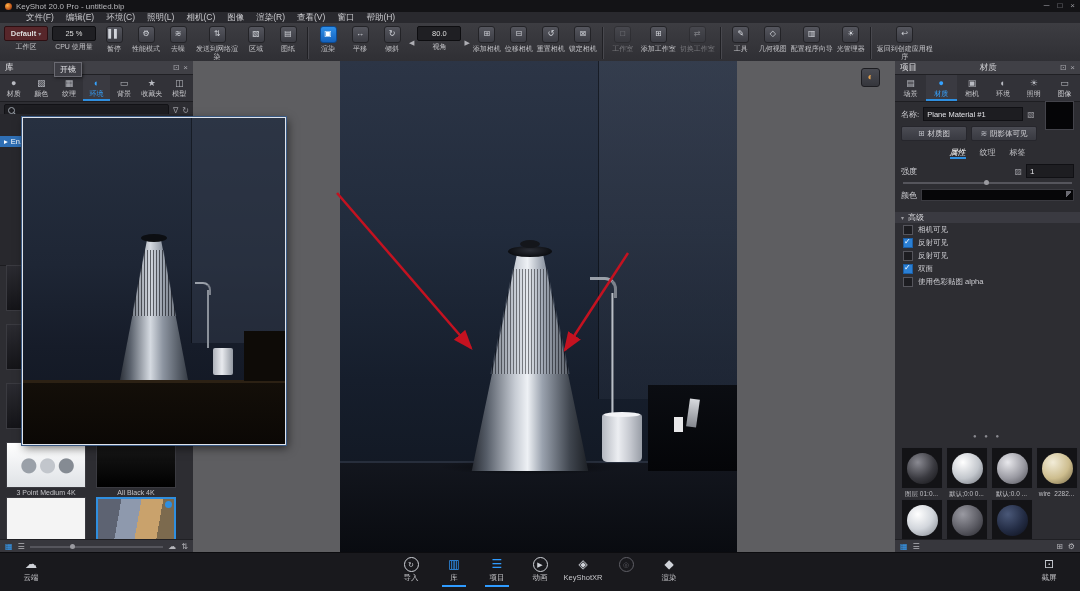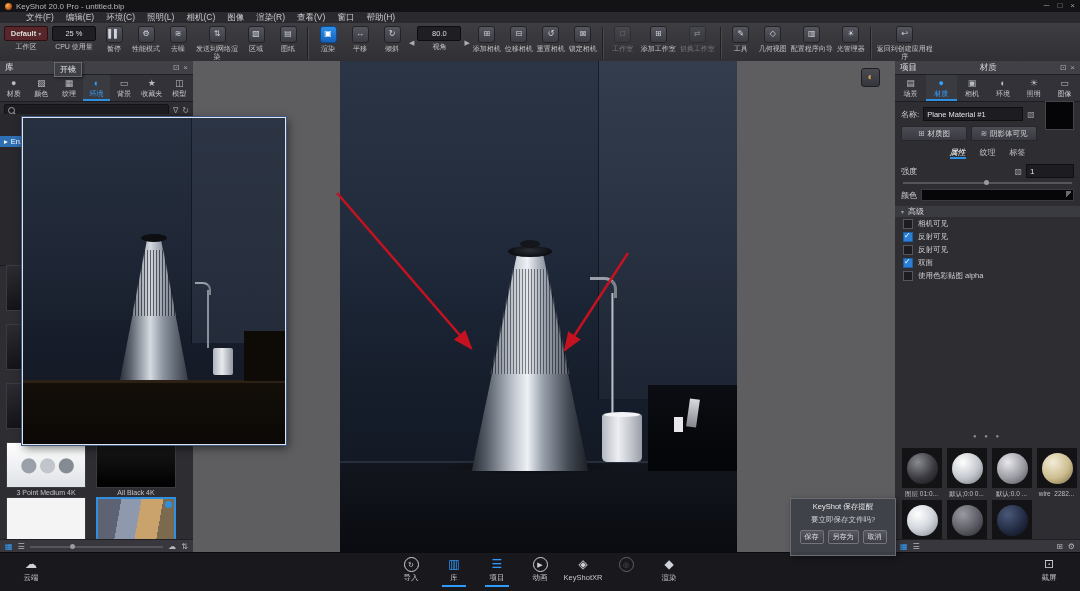--- a/index.html
+++ b/index.html
@@ -108,21 +108,21 @@
   .p-btn{width:64px;height:13px;background:linear-gradient(#4b4c54,#393a41);border:1px solid #26262c;border-radius:2px;display:flex;align-items:center;justify-content:center;gap:3px;font-size:7.5px;color:#d6d6da;}
   .p-btn .ic{font-size:8px;color:#b9bbc2;}
   .p-select{margin-left:auto;width:104px;height:12px;background:#1d1d21;border:1px solid #101014;color:#e2e2e6;font-size:8px;display:flex;align-items:center;justify-content:flex-end;padding:0 4px;gap:3px;}
   .preview-sq{position:absolute;right:6px;top:40px;width:27px;height:27px;background:#050507;border:1px solid #43434a;}
   .proptabs{display:flex;justify-content:center;gap:14px;margin-top:6px;height:12px;font-size:8px;color:#c2c2c6;}
   .proptab.active{color:#fff;box-shadow:inset 0 -2px 0 #2f8fe0;font-style:italic;}
   .p-slider{margin:4px 8px 0;height:2px;background:#55555c;position:relative;}
   .p-slider .knob{left:48%;}
   .p-swatch{flex:1;height:10px;background:#060608;border:1px solid #3a3a40;position:relative;}
   .p-swatch .corner{position:absolute;right:1px;top:1px;width:6px;height:6px;background:linear-gradient(135deg,#6a6a72 50%,transparent 50%);}
-  .adv-head{margin-top:5px;height:11px;background:#3a3a41;display:flex;align-items:center;gap:4px;padding:0 6px;font-size:8px;color:#dadade;}
+  .adv-head{margin-top:11px;height:11px;background:#3a3a41;display:flex;align-items:center;gap:4px;padding:0 6px;font-size:8px;color:#dadade;}
   .chk-row{height:13px;display:flex;align-items:center;gap:5px;padding:0 8px;font-size:7.5px;color:#cfcfd4;}
   .chk{width:8px;height:8px;background:#1d1d21;border:1px solid #55555c;flex:none;position:relative;}
   .chk.checked{background:#2a7fd4;border-color:#1c5fa6;}
   .chk.checked::after{content:"✓";position:absolute;left:0px;top:-2px;color:#fff;font-size:8px;}
   .p-dots{position:absolute;left:0;right:0;top:372px;text-align:center;font-size:6px;letter-spacing:3px;color:#8a8a90;}
   .pth-row{position:absolute;left:6px;display:flex;gap:4px;}
   .pth{width:41px;}
   .pth-img{width:40px;height:40px;background:#131316;border:1px solid #2c2c32;display:flex;align-items:center;justify-content:center;}
   .orb{width:31px;height:31px;border-radius:50%;}
   .orb-dark{background:radial-gradient(circle at 35% 30%,#8a8a92,#3a3a40 55%,#101013);}
@@ -598,29 +598,20 @@
     <div class="proj-foot">
       <span class="blue">▦</span>
       <span>☰</span>
       <span class="foot-right">
         <span>⊞</span>
         <span>⚙</span>
       </span>
     </div>
   </div>
 
-  <div class="dialog">
-    <div class="dlg-title">KeyShot 保存提醒</div>
-    <div class="dlg-msg">要立即保存文件吗?</div>
-    <div class="dlg-btns">
-      <button>保存</button>
-      <button>另存为</button>
-      <button>取消</button>
-    </div>
-  </div>
 
   <div class="taskbar">
     <div class="tk-item tk-left">
       <span class="tk-ic">☁</span>
       <span class="tk-lb">云端</span>
     </div>
     <div class="tk-center">
       <div class="tk-item">
         <span class="tk-ic">
             <span class="circle-ic">↻</span>

